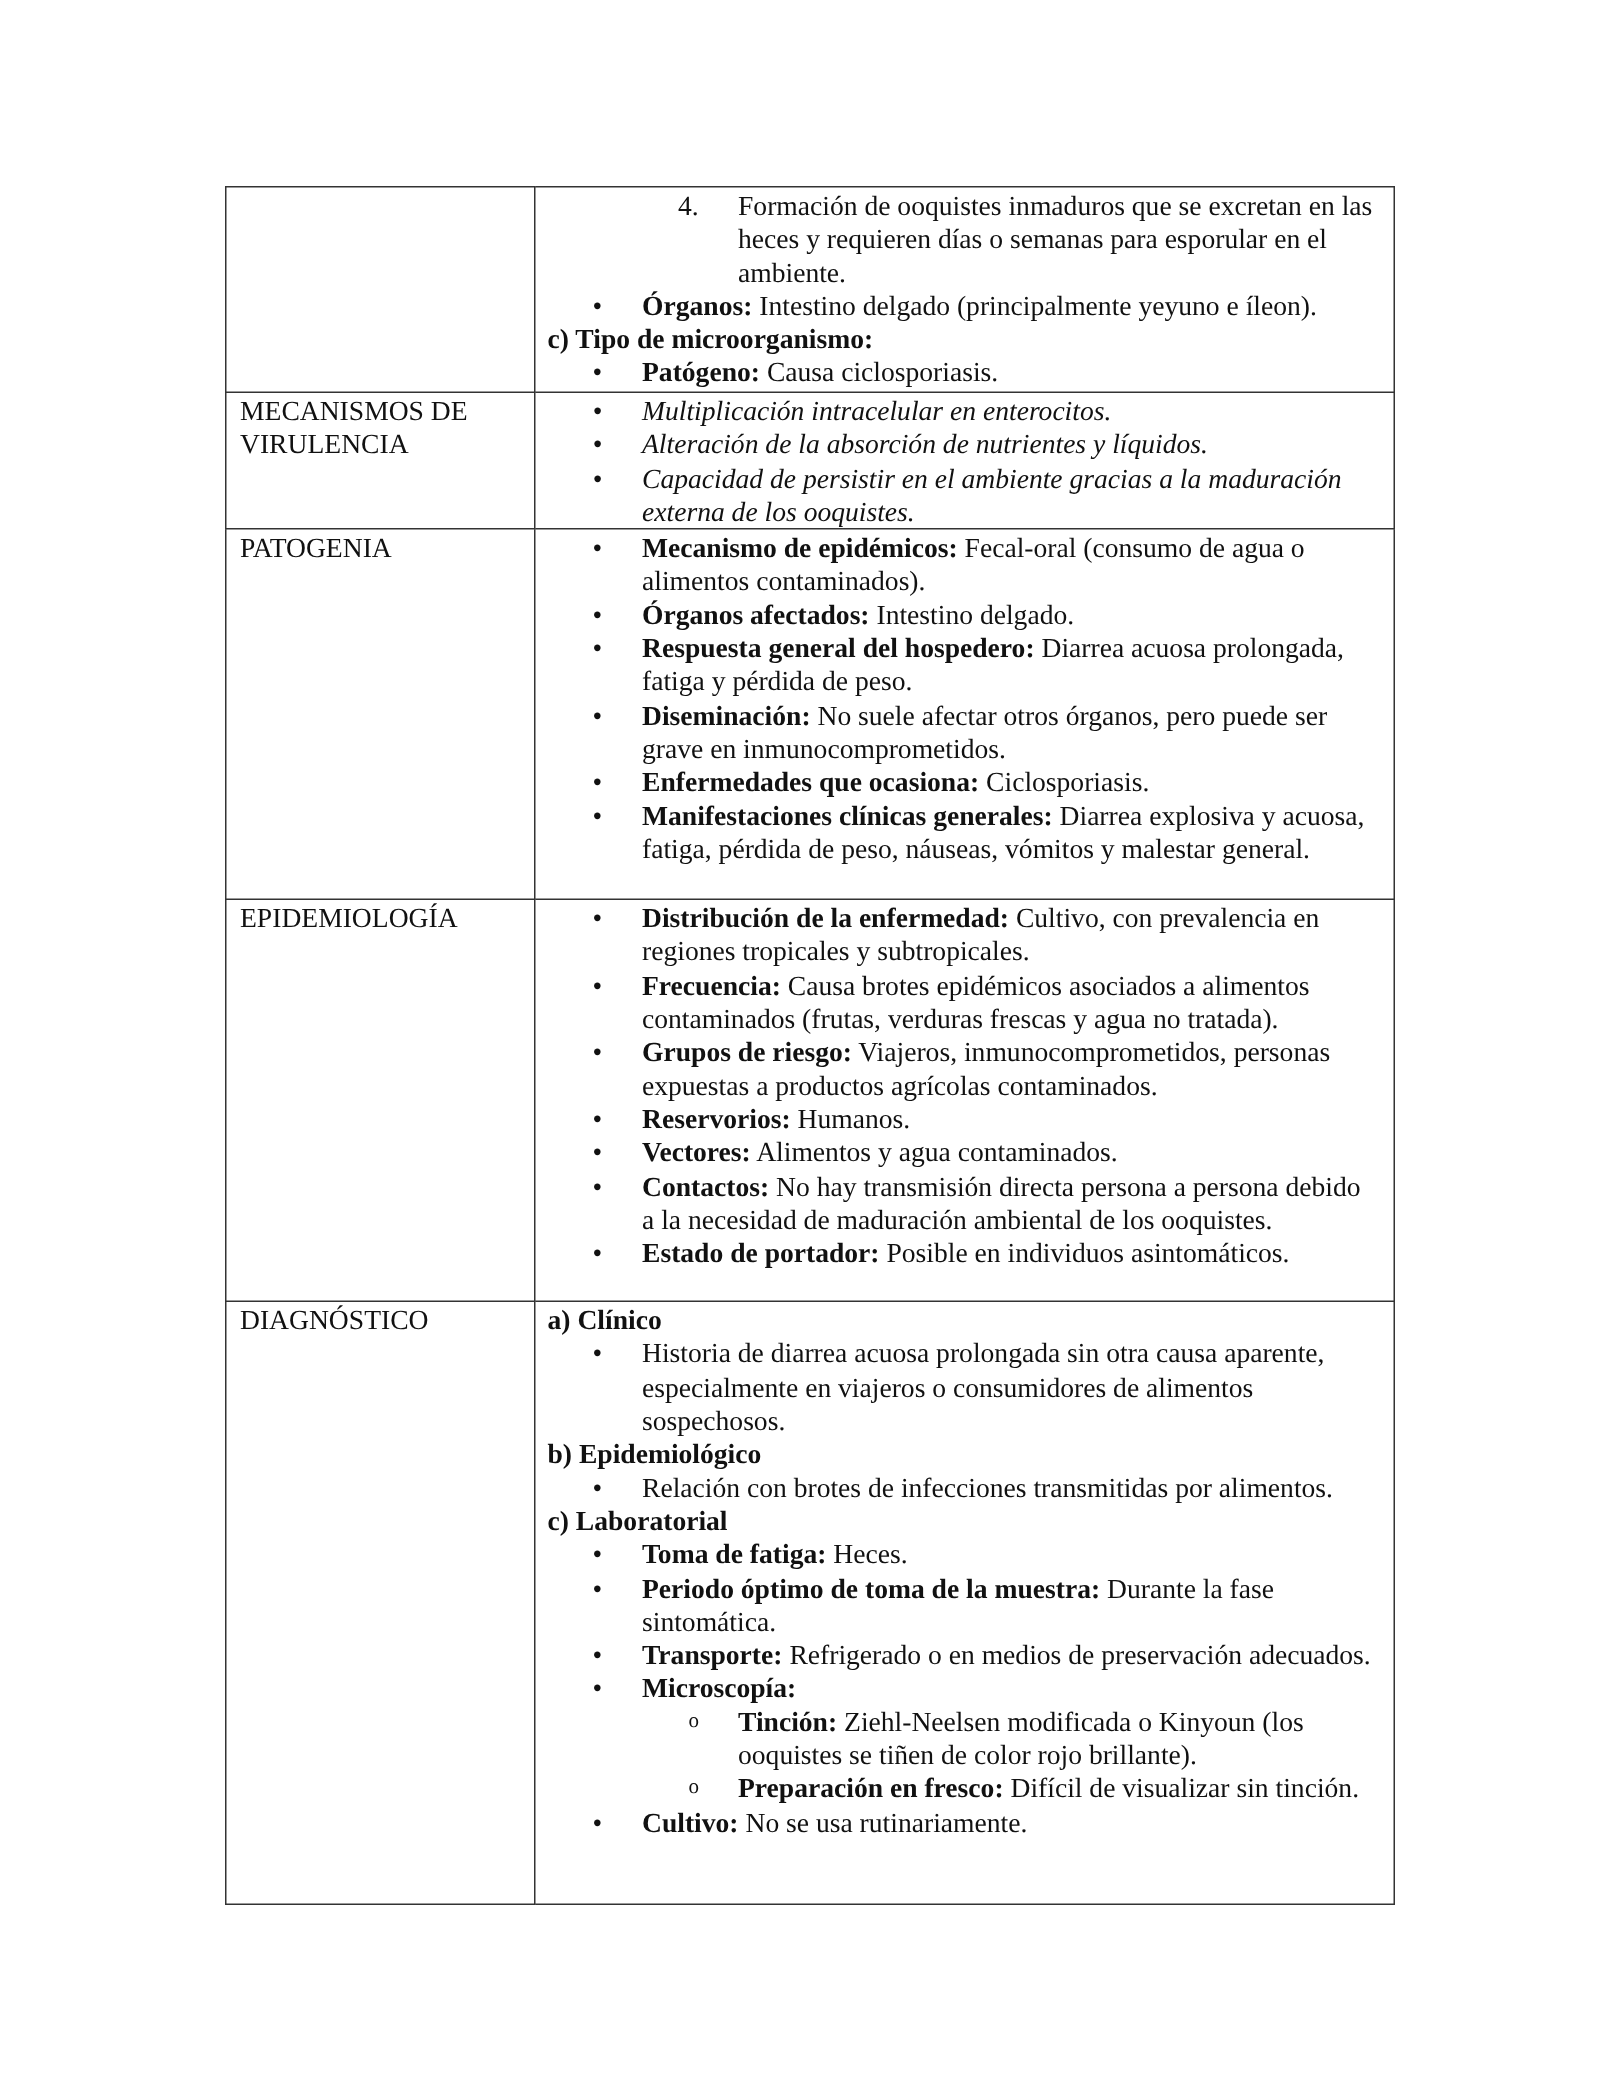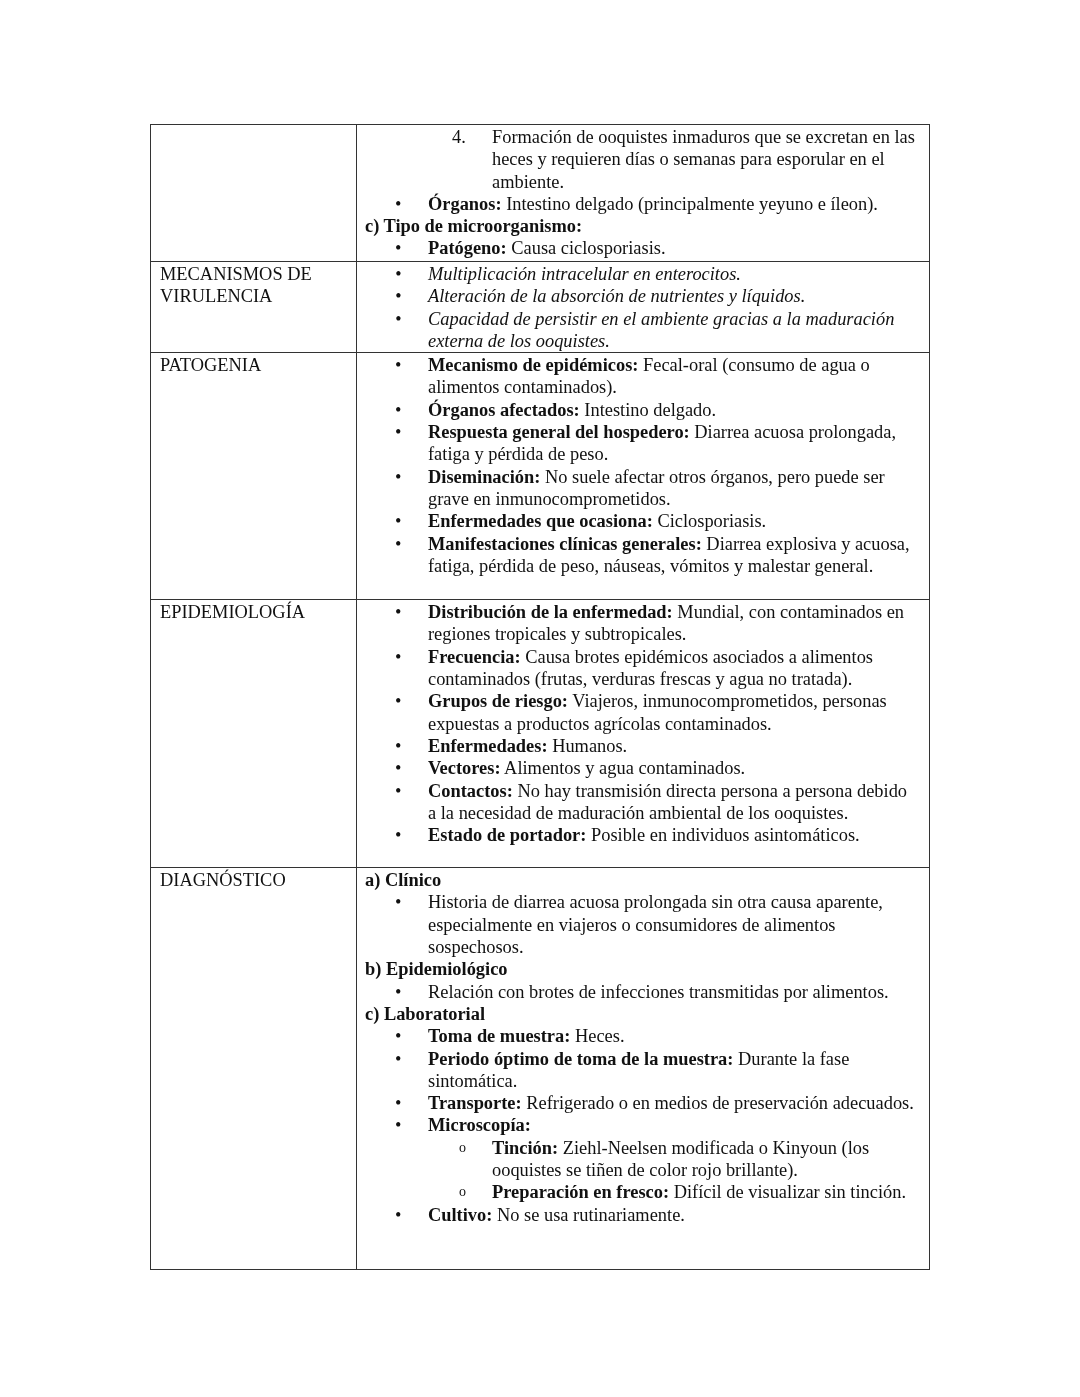--- a/index.html
+++ b/index.html
@@ -96,33 +96,33 @@
             <b>Manifestaciones clínicas generales:</b><span> Diarrea explosiva y acuosa, fatiga, pérdida de peso, náuseas, vómitos y malestar general.</span>
           </div>
         </td>
       </tr>
 
       <tr style="height:268px">
         <td class="label">EPIDEMIOLOGÍA</td>
         <td class="content">
           <div class="item lvl1">
             <span class="marker">•</span>
-            <b>Distribución de la enfermedad:</b><span> Mundial, con contaminados en regiones tropicales y subtropicales.</span>
+            <b>Distribución de la enfermedad:</b><span> Cultivo, con prevalencia en regiones tropicales y subtropicales.</span>
           </div>
           <div class="item lvl1">
             <span class="marker">•</span>
             <b>Frecuencia:</b><span> Causa brotes epidémicos asociados a alimentos contaminados (frutas, verduras frescas y agua no tratada).</span>
           </div>
           <div class="item lvl1">
             <span class="marker">•</span>
             <b>Grupos de riesgo:</b><span> Viajeros, inmunocomprometidos, personas expuestas a productos agrícolas contaminados.</span>
           </div>
           <div class="item lvl1">
             <span class="marker">•</span>
-            <b>Enfermedades:</b><span> Humanos.</span>
+            <b>Reservorios:</b><span> Humanos.</span>
           </div>
           <div class="item lvl1">
             <span class="marker">•</span>
             <b>Vectores:</b><span> Alimentos y agua contaminados.</span>
           </div>
           <div class="item lvl1">
             <span class="marker">•</span>
             <b>Contactos:</b><span> No hay transmisión directa persona a persona debido a la necesidad de maduración ambiental de los ooquistes.</span>
           </div>
           <div class="item lvl1">
@@ -141,21 +141,21 @@
             <span>Historia de diarrea acuosa prolongada sin otra causa aparente, especialmente en viajeros o consumidores de alimentos sospechosos.</span>
           </div>
           <div class="heading">b) Epidemiológico</div>
           <div class="item lvl1">
             <span class="marker">•</span>
             <span>Relación con brotes de infecciones transmitidas por alimentos.</span>
           </div>
           <div class="heading">c) Laboratorial</div>
           <div class="item lvl1">
             <span class="marker">•</span>
-            <b>Toma de muestra:</b><span> Heces.</span>
+            <b>Toma de fatiga:</b><span> Heces.</span>
           </div>
           <div class="item lvl1">
             <span class="marker">•</span>
             <b>Periodo óptimo de toma de la muestra:</b><span> Durante la fase sintomática.</span>
           </div>
           <div class="item lvl1">
             <span class="marker">•</span>
             <b>Transporte:</b><span> Refrigerado o en medios de preservación adecuados.</span>
           </div>
           <div class="item lvl1">

